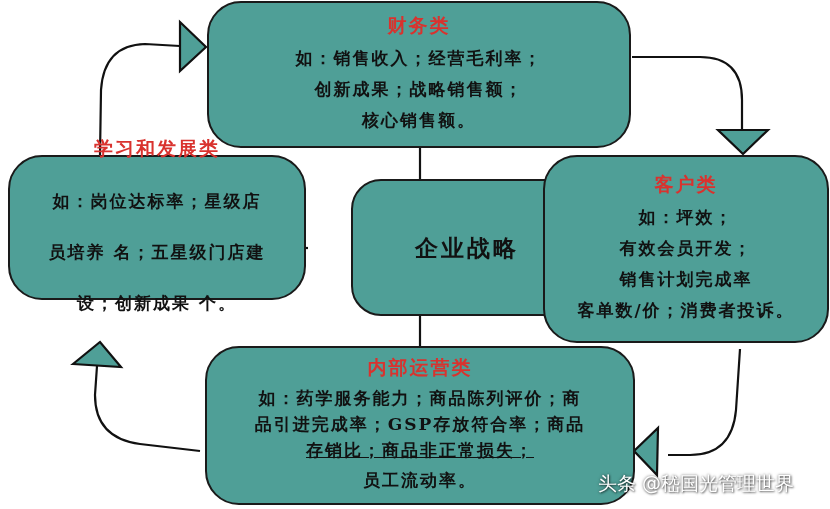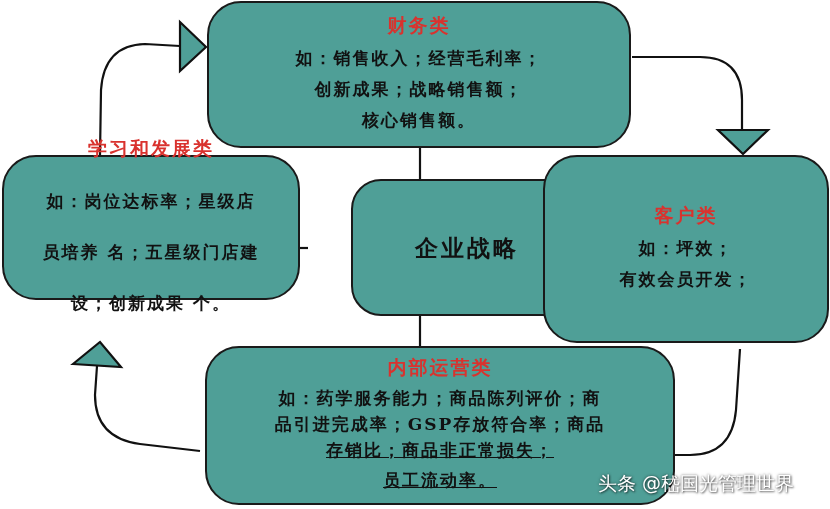--- a/index.html
+++ b/index.html
@@ -42,38 +42,40 @@
   </g>
 </svg>
 
 <div class="box" style="left:207px; top:1px; width:424px; height:147px;align-items:center;">
   <div class="title">财务类</div>
   <div class="line">如：销售收入；经营毛利率；</div>
   <div class="line">创新成果；战略销售额；</div>
   <div class="line">核心销售额。</div>
 </div>
 
-<div class="box" style="left:2px; top:155px; width:298px; height:145px;gap:20px;">
+<div class="box" style="left:8px; top:155px; width:298px; height:145px;gap:20px;">
   <div class="title">学习和发展类</div>
   <div class="line">如：岗位达标率；星级店</div>
   <div class="line">员培养  名；五星级门店建</div>
   <div class="line">设；创新成果   个。</div>
 </div>
 
 <div class="box" style="left:307px; top:179px; width:232px; height:137px; border-radius:30px;margin-left:44px;">
   <div class="center-text">企业战略</div>
 </div>
 
 <div class="box" style="left:543px; top:155px; width:286px; height:188px;">
   <div class="title">客户类</div>
   <div class="line">如：坪效；</div>
   <div class="line">有效会员开发；</div>
+  <div class="line">销售计划完成率</div>
+  <div class="line">客单数/价；消费者投诉。</div>
 </div>
 
-<div class="box" style="left:205px; top:346px; width:470px; height:159px;">
+<div class="box" style="left:205px; top:346px; width:430px; height:159px;">
   <div class="title">内部运营类</div>
   <div class="line" style="line-height:26px;">如：药学服务能力；商品陈列评价；商</div>
   <div class="line" style="line-height:26px;">品引进完成率；GSP存放符合率；商品</div>
   <div class="line" style="line-height:26px;text-decoration:underline;">存销比；商品非正常损失；</div>
-  <div class="line" style="line-height:34px;text-decoration:underline;">员工流动率。</div>
+  <div class="line" style="line-height:34px;">员工流动率。</div>
 </div>
 
 <div class="watermark">头条 @嵇国光管理世界</div>
 
 </body></html>

